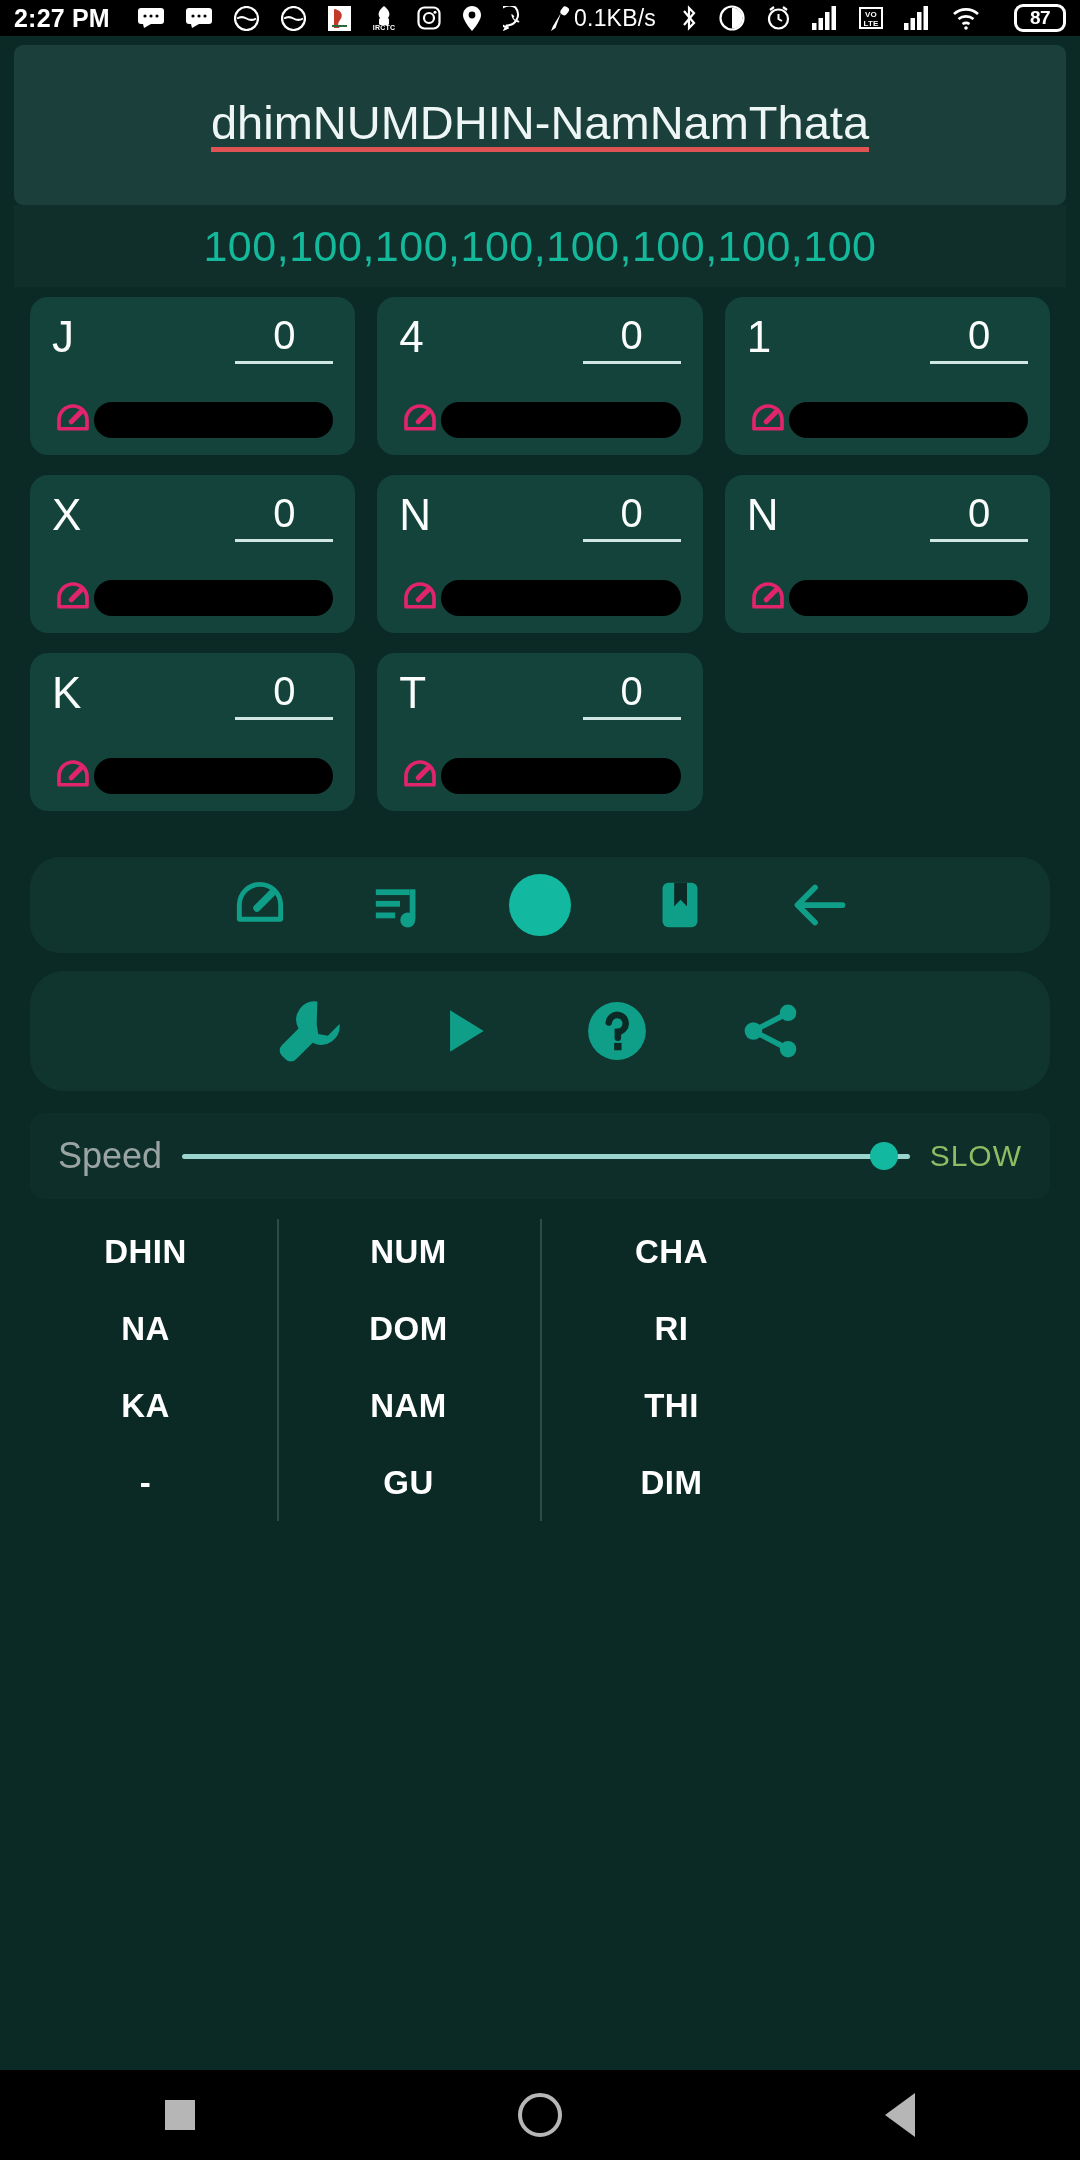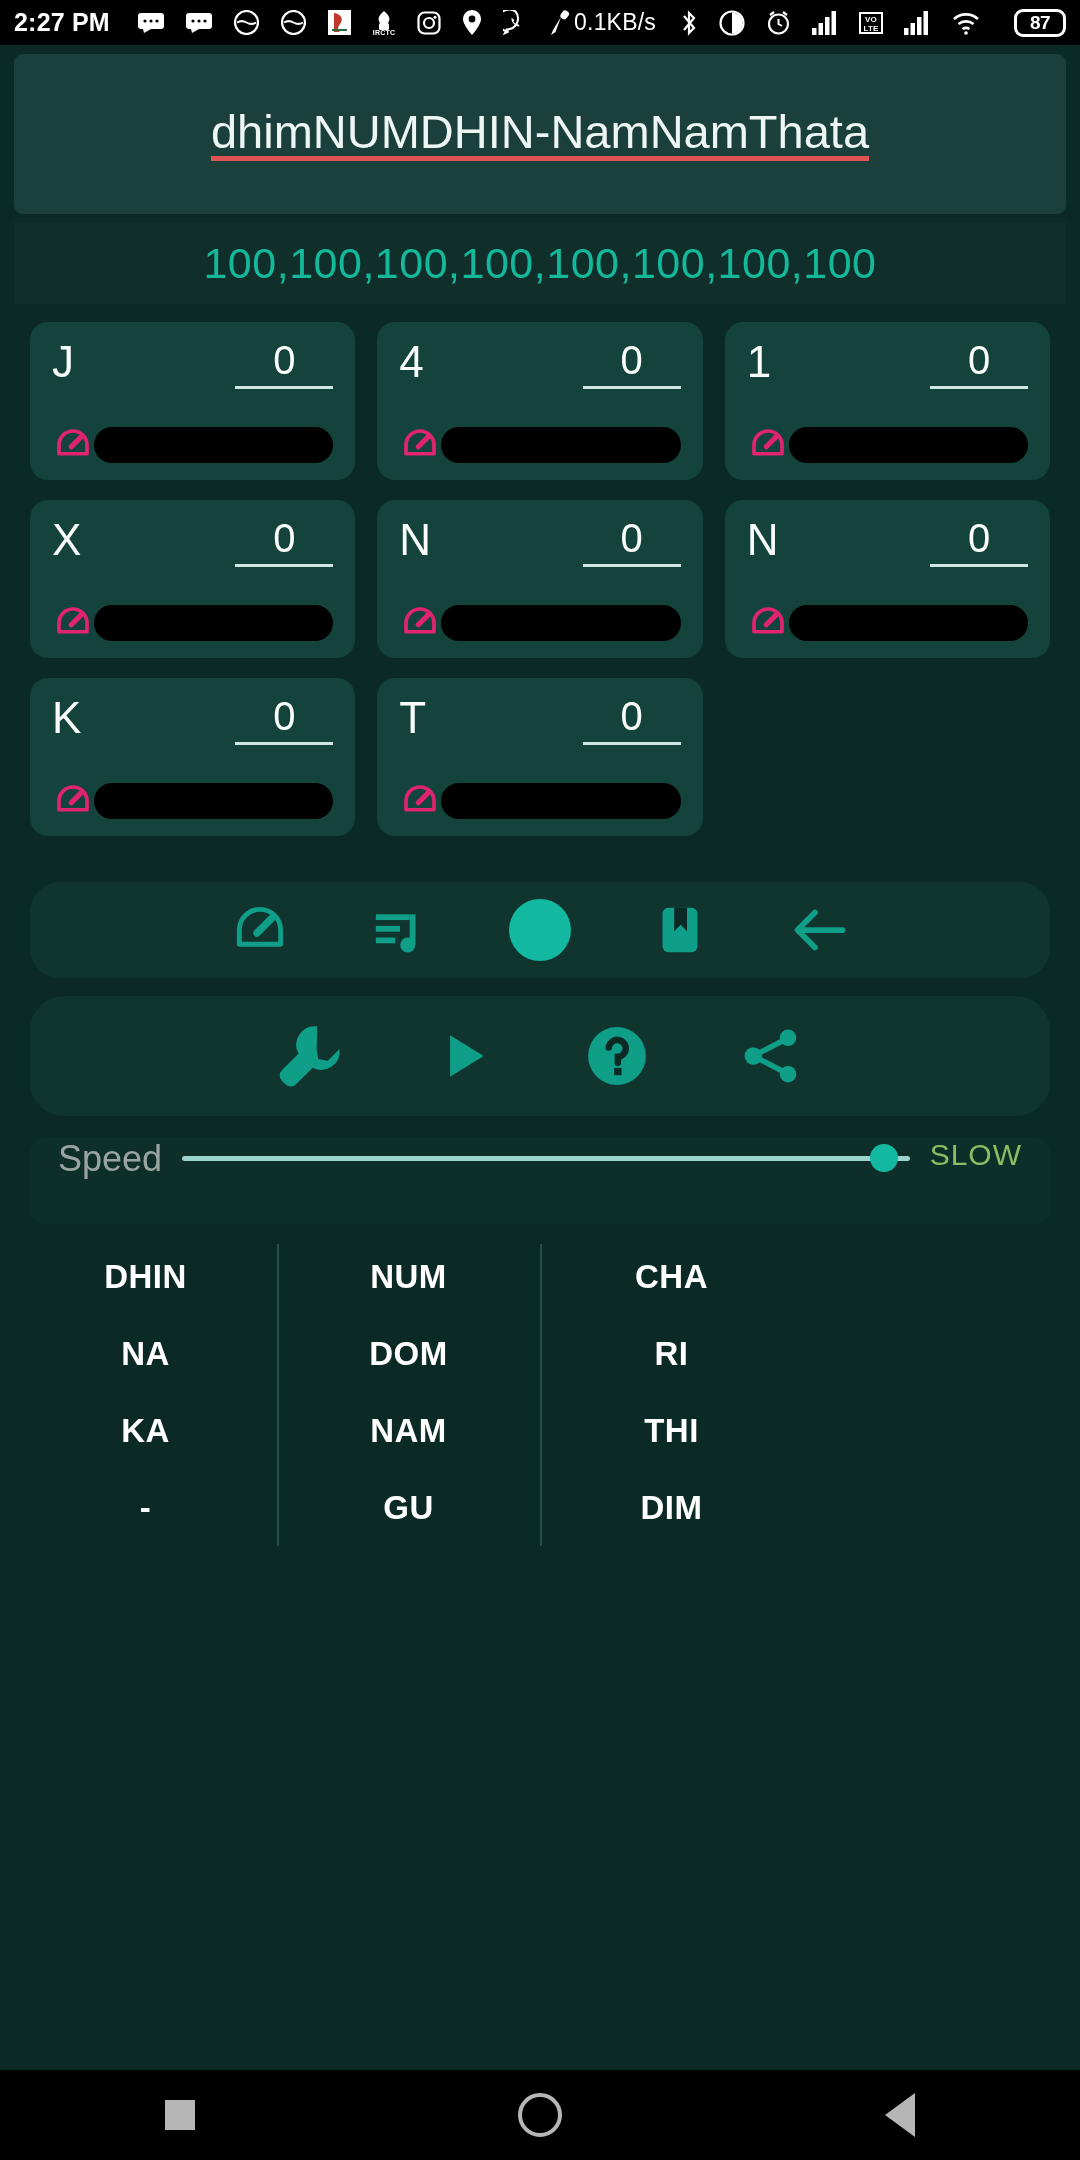--- a/index.html
+++ b/index.html
@@ -6,21 +6,21 @@
   html, body {
     width: 1080px; height: 2160px;
     background: #0b2722;
     font-family: "Liberation Sans", sans-serif;
     overflow: hidden;
   }
   #app { position: relative; width: 1080px; height: 2160px; background: #0b2a25; }
 
   
   .statusbar {
-    height: 45px; width: 100%;
+    height: 36px; width: 100%;
     background: #000; color: #fff;
     display: flex; align-items: center;
     padding: 0 14px;
     font-size: 24px; font-weight: bold;
     letter-spacing: .2px;
   }
   .sb-left { display: flex; align-items: center; gap: 10px; }
   .sb-right { display: flex; align-items: center; gap: 9px; margin-left: auto; }
   .sb-clock { font-size: 25px; font-weight: bold; margin-right: 6px; }
   .sb-rate { font-size: 23px; font-weight: normal; margin-right: 3px; }
@@ -45,21 +45,21 @@
     color: #eef6f5;
     font-size: 47px;
     font-weight: 400;
     border-bottom: 5px solid #e05353;
     line-height: 1.05;
     white-space: nowrap;
   }
 
   
   .counts-bar {
-    margin: 8px 14px;
+    margin: 0 14px;
     height: 82px;
     background: #112f2a;
     display: flex; align-items: center; justify-content: center;
   }
   .counts-text {
     color: #14b89a;
     font-size: 43px;
     letter-spacing: .5px;
   }
 
@@ -121,21 +121,21 @@
     border-radius: 50%;
     background: #13b8a0;
   }
 
   
   .speed-row {
     margin: 22px 30px 0 30px;
     background: #0d2e29;
     border-radius: 14px;
     height: 86px;
-    display: flex; align-items: flex-start;
+    display: flex; align-items: center;
     padding: 0 28px;
     gap: 20px;
   }
   .speed-label { color: #9aa5a3; font-size: 36px; }
   .slider { position: relative; flex: 1 1 auto; height: 40px; display: flex; align-items: center; }
   .slider-track {
     position: absolute; left: 0; right: 0; height: 5px;
     background: #9ad4cd; border-radius: 3px;
   }
   .slider-thumb {

